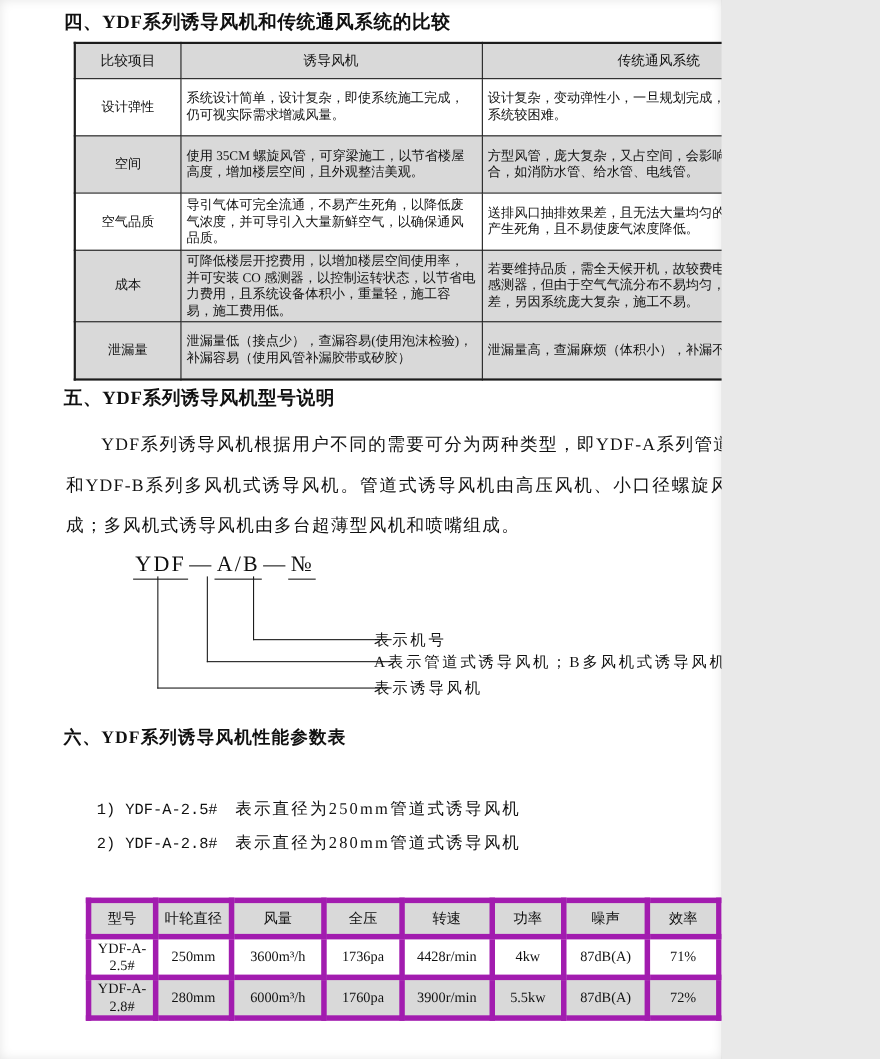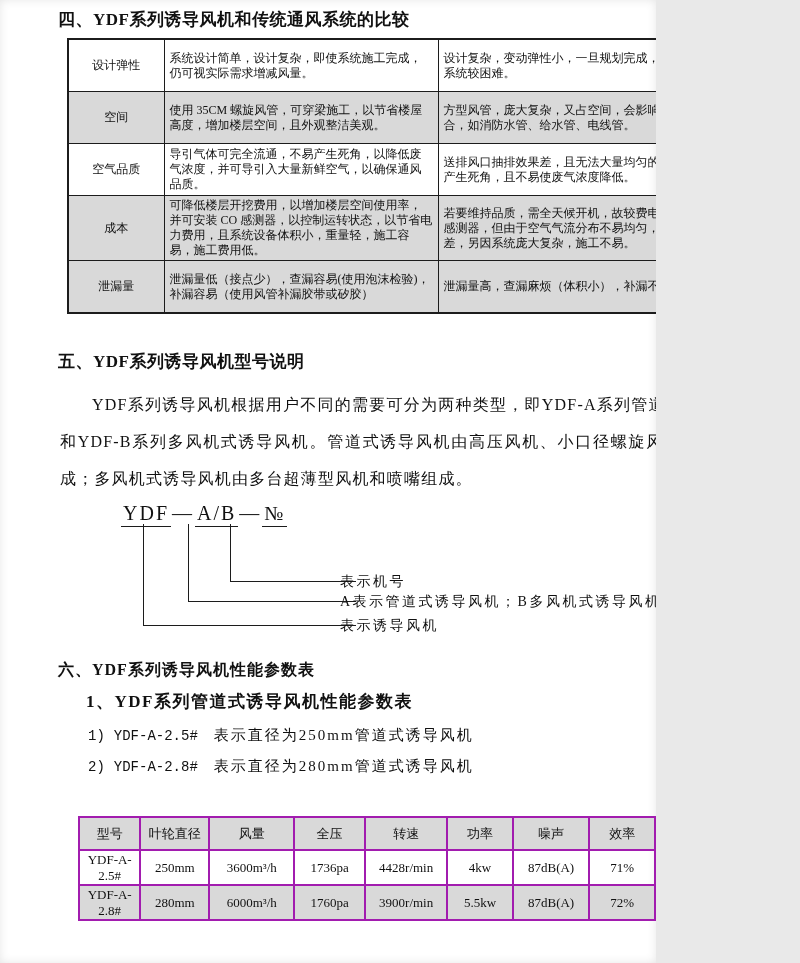--- a/index.html
+++ b/index.html
@@ -71,41 +71,46 @@
   .note .desc-txt { letter-spacing: 2px; margin-left: 16px; }
 
   
   table.perf {
     position: absolute; left: 78px; top: 816px;
     border-collapse: collapse; table-layout: fixed;
     font-size: 13px; text-align: center;
     border: 2px solid #1c1c1c;
   }
   table.perf th, table.perf td {
-    border: 2px solid #a21caf; padding: 0 2px; font-weight: normal;
+    border: 5px solid #a21caf; padding: 0 2px; font-weight: normal;
   }
   table.perf tr.hdr th { height: 33px; font-size: 13px; }
   table.perf tr.data td { height: 35px; }
   table.perf th:nth-child(5), table.perf td:nth-child(5),
   table.perf th:nth-child(8), table.perf td:nth-child(8) { border-left-width: 2px; }
 </style>
 </head>
 <body>
 
 <div class="page">
 
   <h2 class="h s4">四、YDF系列诱导风机和传统通风系统的比较</h2>
 
   <table class="cmp">
     <colgroup>
         <col style="width:96px">
         <col style="width:274px">
         <col style="width:322px">
       </colgroup>
     <tbody>
+      <tr class="shade rh32">
+        <th>比较项目</th>
+        <th>诱导风机</th>
+        <th>传统通风系统</th>
+      </tr>
       <tr class="rh33">
         <td class="item">设计弹性</td>
         <td>系统设计简单，设计复杂，即使系统施工完成，仍可视实际需求增减风量。</td>
         <td>设计复杂，变动弹性小，一旦规划完成，欲临时增减风管系统较困难。</td>
       </tr>
       <tr class="shade rh37">
         <td class="item">空间</td>
         <td>使用 35CM 螺旋风管，可穿梁施工，以节省楼屋高度，增加楼层空间，且外观整洁美观。</td>
         <td>方型风管，庞大复杂，又占空间，会影响其它公共施之配合，如消防水管、给水管、电线管。</td>
       </tr>
@@ -139,21 +144,20 @@
     <div class="dline" style="left:230px; top:81px;  width:126px; height:1px;"></div>
     <div class="dline" style="left:188px; top:101px; width:168px; height:1px;"></div>
     <div class="dline" style="left:143px; top:125px; width:213px; height:1px;"></div>
 
     <div class="dlabel" style="top:73px;">表示机号</div>
     <div class="dlabel" style="top:93px;">A表示管道式诱导风机；B多风机式诱导风机</div>
     <div class="dlabel" style="top:117px;">表示诱导风机</div>
   </div>
 
   <h2 class="h s6">六、YDF系列诱导风机性能参数表</h2>
-  <h3 class="sub">1、YDF系列管道式诱导风机性能参数表</h3>
 
   <div class="note" style="top:726px;">
     <span class="code-txt num">1)</span><span class="code-txt">YDF-A-2.5#</span><span class="desc-txt">表示直径为250mm管道式诱导风机</span>
   </div>
   <div class="note" style="top:757px;">
     <span class="code-txt num">2)</span><span class="code-txt">YDF-A-2.8#</span><span class="desc-txt">表示直径为280mm管道式诱导风机</span>
   </div>
 
   <table class="perf">
     <colgroup>

